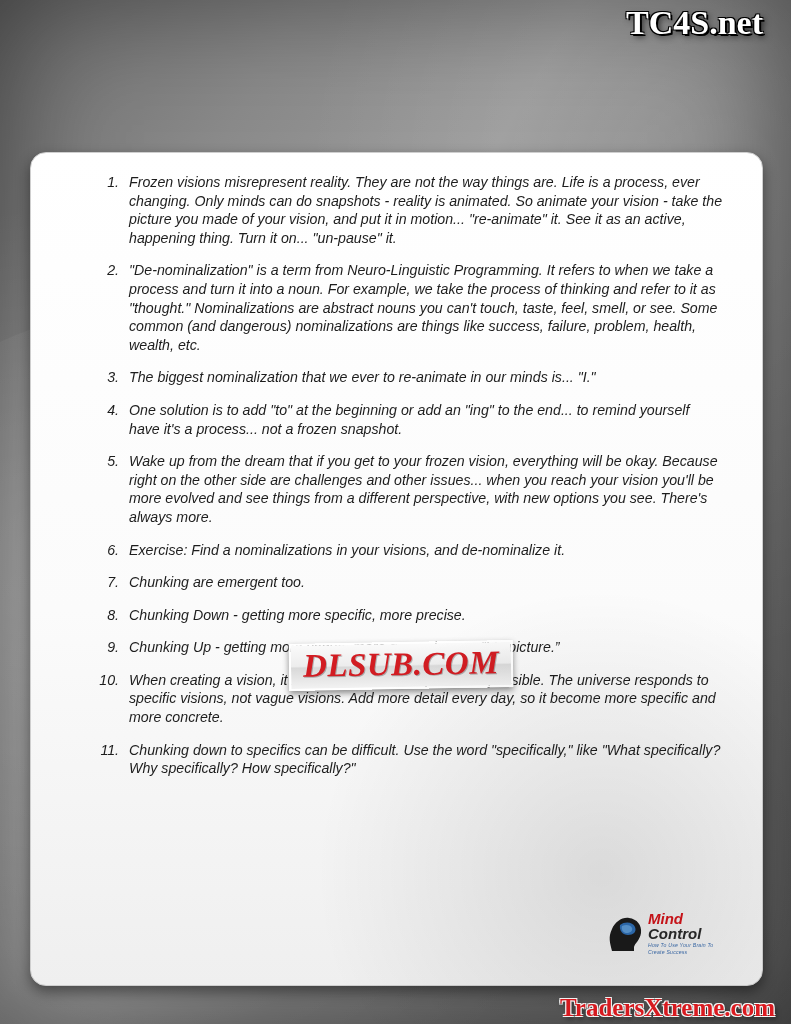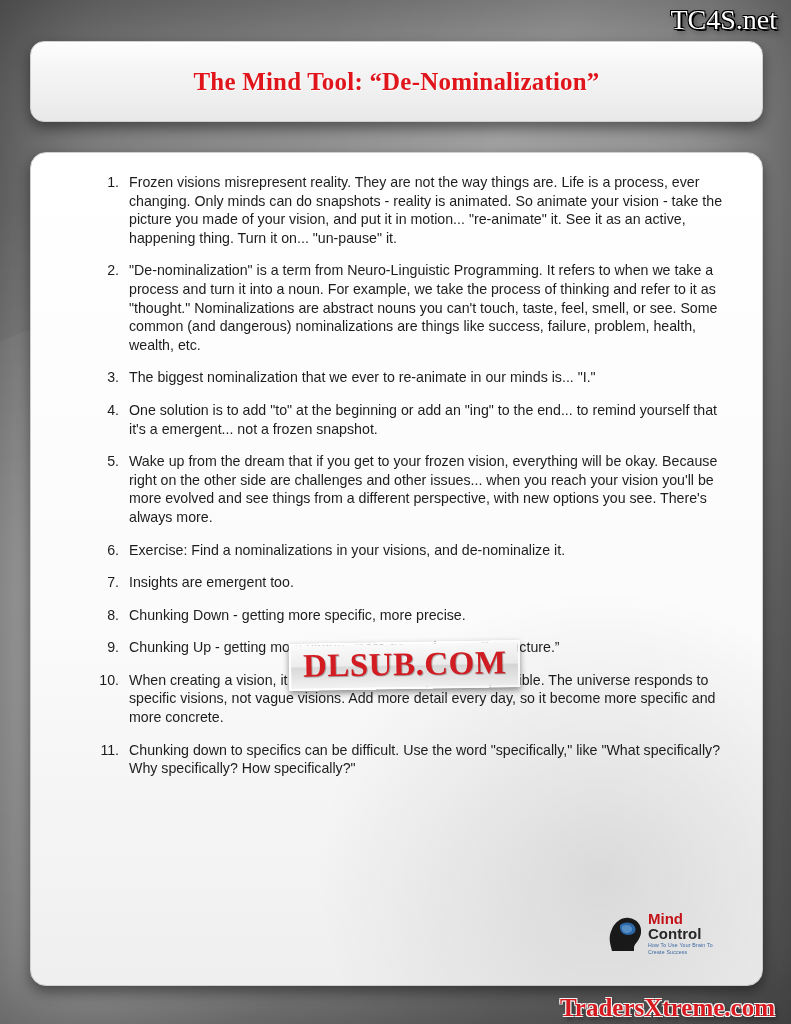--- a/index.html
+++ b/index.html
@@ -53,24 +53,24 @@
     position: absolute;
     inset: 0;
     box-shadow: inset 0 0 120px rgba(0,0,0,0.45);
     pointer-events: none;
   }
 
   
   .tc4s {
     position: absolute;
     top: 4px;
-    right: 14px;
-    font-family: "Liberation Serif", serif;
-    font-weight: normal;
-    font-size: 28px;
+    right: 28px;
+    font-family: "Liberation Serif", serif;
+    font-weight: bold;
+    font-size: 34px;
     color: #ffffff;
     letter-spacing: 0px;
     text-shadow:
       2px 2px 0 #000,
       -1px -1px 0 #000,
       1px -1px 0 #000,
       -1px 1px 0 #000,
       3px 3px 6px rgba(0,0,0,0.7);
   }
 
@@ -104,20 +104,21 @@
   }
 
   
   #body-card {
     left: 30px;
     top: 152px;
     width: 731px;
     height: 832px;
     border-radius: 16px;
     background: linear-gradient(180deg, #ffffff 0%, #fbfbfb 55%, #efefef 100%);
+    font-style: italic;
   }
 
   ol.points {
     position: absolute;
     left: 62px;
     top: 20px;
     width: 600px;
     margin: 0;
     padding: 0 0 0 30px;
     list-style: decimal;
@@ -212,34 +213,31 @@
 </style>
 </head>
 <body>
 
 <div id="page">
 
   <div class="vignette"></div>
 
   <div class="tc4s">TC4S.net</div>
 
-  <div class="card" id="header-card">
-    <div id="doc-title">The Mind Tool: “De-Nominalization”</div>
-  </div>
 
   <div class="card" id="body-card">
 
     <ol class="points">
       <li>Frozen visions misrepresent reality. They are not the way things are. Life is a process, ever changing. Only minds can do snapshots - reality is animated. So animate your vision - take the picture you made of your vision, and put it in motion... "re-animate" it. See it as an active, happening thing. Turn it on... "un-pause" it.</li>
       <li>"De-nominalization" is a term from Neuro-Linguistic Programming. It refers to when we take a process and turn it into a noun. For example, we take the process of thinking and refer to it as "thought." Nominalizations are abstract nouns you can't touch, taste, feel, smell, or see. Some common (and dangerous) nominalizations are things like success, failure, problem, health, wealth, etc.</li>
       <li>The biggest nominalization that we ever to re-animate in our minds is... "I."</li>
-      <li>One solution is to add "to" at the beginning or add an "ing" to the end... to remind yourself that it's a emergent... not a frozen snapshot.</li>
+      <li>One solution is to add "to" at the beginning or add an "ing" to the end... to remind yourself have it's a process... not a frozen snapshot.</li>
       <li>Wake up from the dream that if you get to your frozen vision, everything will be okay. Because right on the other side are challenges and other issues... when you reach your vision you'll be more evolved and see things from a different perspective, with new options you see. There's always more.</li>
       <li>Exercise: Find a nominalizations in your visions, and de-nominalize it.</li>
-      <li>Insights are emergent too.</li>
+      <li>Chunking are emergent too.</li>
       <li>Chunking Down - getting more specific, more precise.</li>
       <li>Chunking Up - getting more vague, more general, more “big picture.”</li>
       <li>When creating a vision, it helps to create it as specific as possible. The universe responds to specific visions, not vague visions. Add more detail every day, so it become more specific and more concrete.</li>
       <li>Chunking down to specifics can be difficult. Use the word "specifically," like "What specifically? Why specifically? How specifically?"</li>
     </ol>
 
     <div id="dlsub">DLSUB.COM</div>
 
     <div id="mind-logo">
       <div class="head">

